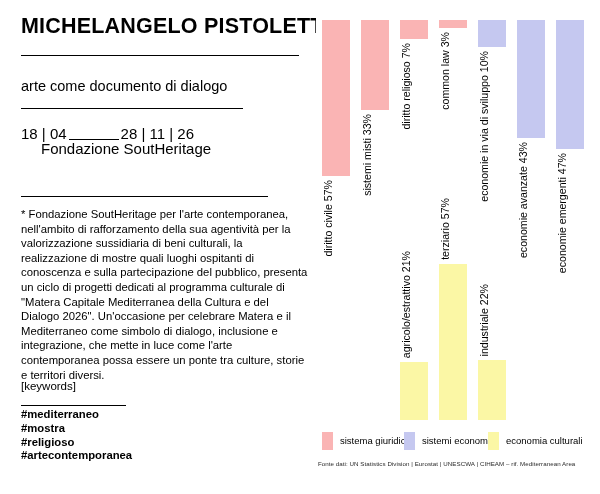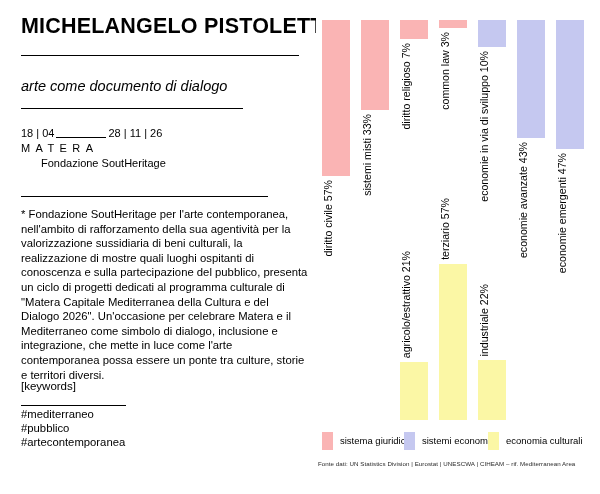--- a/index.html
+++ b/index.html
@@ -14,37 +14,37 @@
     position:absolute;left:21px;top:16px;width:290px;
     font-size:21.5px;font-weight:bold;letter-spacing:.2px;
     white-space:nowrap;line-height:1;
   }
   .rule{position:absolute;height:0;border-top:1.3px solid #000;}
   #rule-1{left:21px;top:55px;width:278px;}
   #rule-2{left:21px;top:108px;width:222px;}
   #rule-3{left:21px;top:196px;width:247px;}
   #poster-subtitle{
     position:absolute;left:21px;top:79px;width:280px;
-    font-size:14.5px;font-style:italic;line-height:1;white-space:nowrap;
+    font-size:14.5px;line-height:1;white-space:nowrap;
   }
-  #info-block{position:absolute;left:21px;top:126px;width:280px;font-size:11px;line-height:15px;}
+  #info-block{position:absolute;left:21px;top:126px;width:280px;font-size:15px;line-height:15px;}
   #info-dates{white-space:nowrap;}
   #date-gap{display:inline-block;width:50px;border-bottom:1.1px solid #000;
             margin:0 2px -1px 2px;vertical-align:baseline;}
   #info-city{letter-spacing:5.4px;white-space:nowrap;}
   #info-org{white-space:nowrap;margin-left:20px;}
   #body-text{
     position:absolute;left:21px;top:207px;width:288px;
     font-size:11.3px;line-height:14.6px;text-align:left;
   }
   #keywords-section{position:absolute;left:21px;top:379px;width:200px;}
   #keywords-label{font-size:11.5px;line-height:14px;}
   #rule-4{position:absolute;left:21px;top:405px;width:105px;}
   #keywords-list{position:absolute;left:21px;top:408px;font-size:11.3px;line-height:13.8px;}
-  #keywords-list div{white-space:nowrap;}
+  #keywords-list div{white-space:nowrap;font-weight:bold;}
 
   
   #chart-panel{position:absolute;left:316px;top:0;width:284px;height:494px;background:#fff;}
   #plot-area{position:absolute;left:0;top:0;width:284px;height:425px;}
   .bar{position:absolute;}
   .bar-label{
     position:absolute;
     font-size:10.6px;line-height:1;white-space:nowrap;
     writing-mode:vertical-rl;transform:rotate(180deg);
     transform-origin:center;color:#000;
@@ -68,35 +68,35 @@
   <div id="poster-title">MICHELANGELO PISTOLETTO</div>
 
   <div class="rule" id="rule-1"></div>
 
   <div id="poster-subtitle">arte come documento di dialogo</div>
 
   <div class="rule" id="rule-2"></div>
 
   <div id="info-block">
     <div id="info-dates"><span>18 | 04</span><span id="date-gap"></span><span>28 | 11 | 26</span></div>
-    <div id="info-city">MATERA</div>
     <div id="info-org">Fondazione  SoutHeritage</div>
   </div>
 
   <div class="rule" id="rule-3"></div>
 
   <div id="body-text">* Fondazione SoutHeritage per l'arte contemporanea, nell'ambito di rafforzamento della sua agentività per la valorizzazione sussidiaria di beni culturali, la realizzazione di mostre quali luoghi ospitanti di conoscenza e sulla partecipazione del pubblico, presenta un ciclo di progetti dedicati al programma culturale di "Matera Capitale Mediterranea della Cultura e del Dialogo 2026". Un'occasione per celebrare Matera e il Mediterraneo come simbolo di dialogo, inclusione e integrazione, che mette in luce come l'arte contemporanea possa essere un ponte tra culture, storie e territori diversi.</div>
 
   <div id="keywords-section">
     <div id="keywords-label">[keywords]</div>
   </div>
   <div class="rule" id="rule-4"></div>
   <div id="keywords-list">
       <div>#mediterraneo</div>
-      <div>#pubblico</div>
+      <div>#mostra</div>
+      <div>#religioso</div>
       <div>#artecontemporanea</div>
     </div>
 </div>
 
 <div id="chart-panel">
   <div id="plot-area">
       <div class="bar" style="left: 6px; width: 28px; background: rgb(250, 180, 180); top: 20px; height: 156px;"></div>
       <div class="bar-label" style="left: 7px; top: 180px;">diritto civile 57%</div>
       <div class="bar" style="left: 45px; width: 28px; background: rgb(250, 180, 180); top: 20px; height: 90px;"></div>
       <div class="bar-label" style="left: 46px; top: 114px;">sistemi misti 33%</div>

